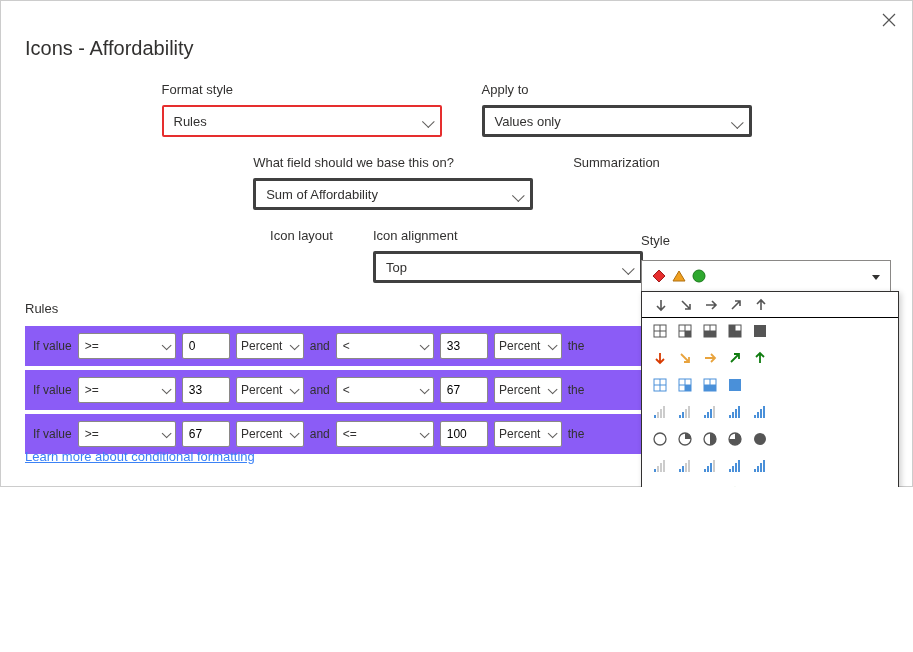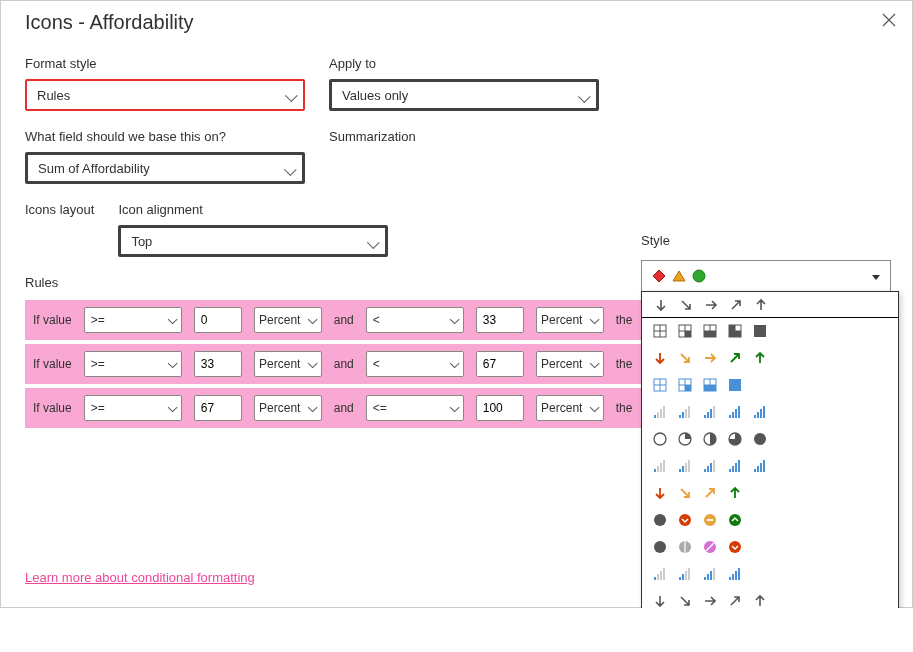--- a/index.html
+++ b/index.html
@@ -5,45 +5,46 @@
   * { box-sizing: border-box; }
   body {
     margin: 0;
     font-family: "Segoe UI", Arial, sans-serif;
     font-size: 13px;
     color: #323130;
     background: #fff;
   }
   .dialog {
     width: 913px;
-    height: 608px;
+    height: 487px;
     border: 1px solid #ccc;
     position: relative;
-    padding: 4px 24px;
+    padding: 30px 24px;
   }
   .close-btn {
     position: absolute;
     top: 8px;
     right: 12px;
     font-size: 18px;
     color: #555;
     cursor: pointer;
     background: none;
     border: none;
     padding: 4px;
   }
   .title {
     font-size: 20px;
     font-weight: 400;
     margin: 6px 0 22px 0;
   }
   .row {
     display: flex;
-    gap: 24px;
+    gap: 40px;
     margin-bottom: 18px;
+    justify-content: center;
   }
   .field {
     display: flex;
     flex-direction: column;
     gap: 8px;
   }
   .field-label {
     font-size: 13px;
     color: #323130;
   }
@@ -81,25 +82,25 @@
     font-size: 13px;
     margin: 8px 0 10px 0;
   }
   .rules-area {
     display: flex;
     flex-direction: column;
     gap: 4px;
     width: 625px;
   }
   .rule-row {
-    background: #f9a8d4;
+    background: #8b5cf6;
     padding: 8px;
     display: flex;
     align-items: center;
-    gap: 12px;
+    gap: 6px;
     height: 40px;
   }
   .rr-label { font-size: 12px; color: #323130; flex-shrink:0; }
   .select-sm {
     height: 26px;
     border: 1px solid #8a8886;
     border-radius: 2px;
     background: #fff;
     padding: 0 22px 0 6px;
     font-size: 12px;
@@ -126,21 +127,21 @@
     border-radius: 2px;
     background: #fff;
     padding: 0 6px;
     font-size: 12px;
     width: 48px;
     flex-shrink: 0;
   }
   .op-w { width: 98px; }
   .unit-w { width: 68px; justify-content: center; }
   .link {
-    color: #ec4899;
+    color: #3b82f6;
     text-decoration: underline;
     font-size: 13px;
     cursor: pointer;
     position: absolute;
     bottom: 22px;
     left: 24px;
   }
   
   .style-field {
     position: absolute;
@@ -239,21 +240,21 @@
         <span>Sum of Affordability</span>
       </div>
     </div>
     <div class="field">
       <div class="field-label">Summarization</div>
     </div>
   </div>
 
   <div class="row">
     <div class="field">
-      <div class="field-label">Icons layout</div>
+      <div class="field-label">Icon layout</div>
     </div>
     <div class="field">
       <div class="field-label">Icon alignment</div>
       <div class="select w-270">
         <span>Top</span>
       </div>
     </div>
   </div>
 
   <div class="section-label">Rules</div>

